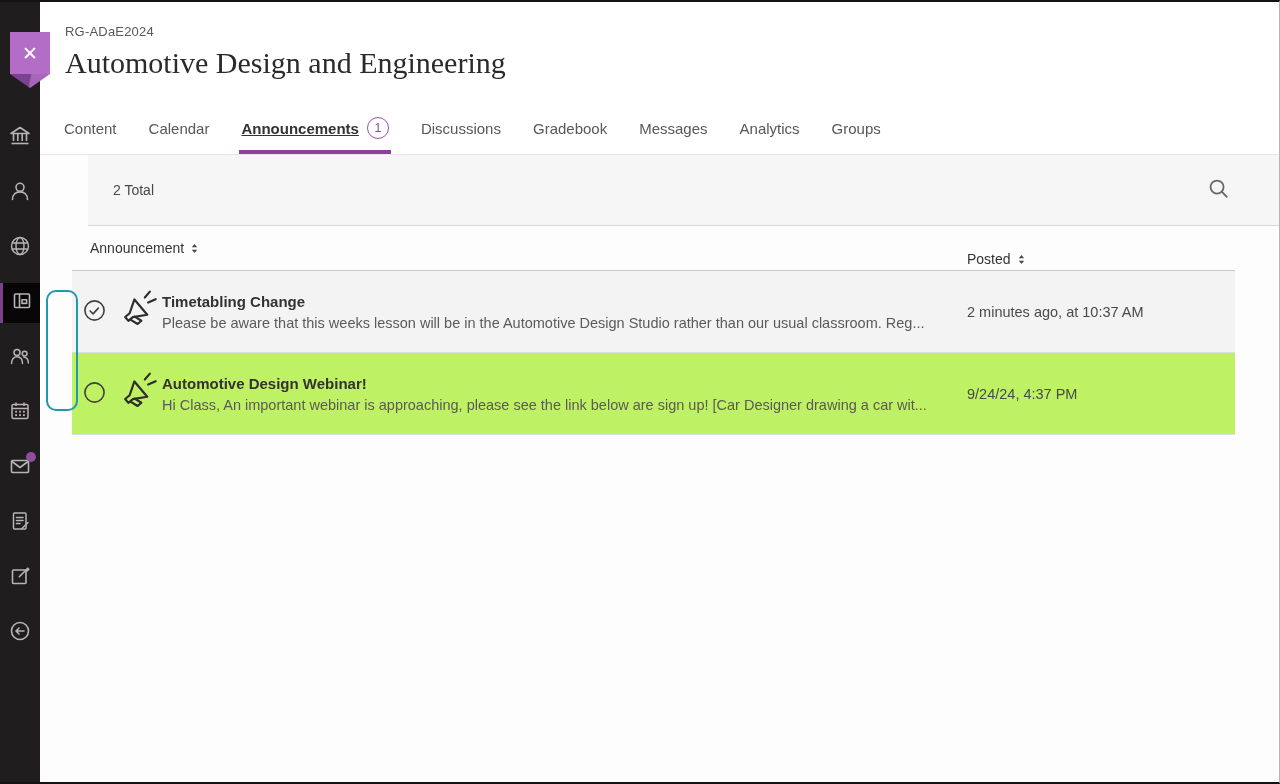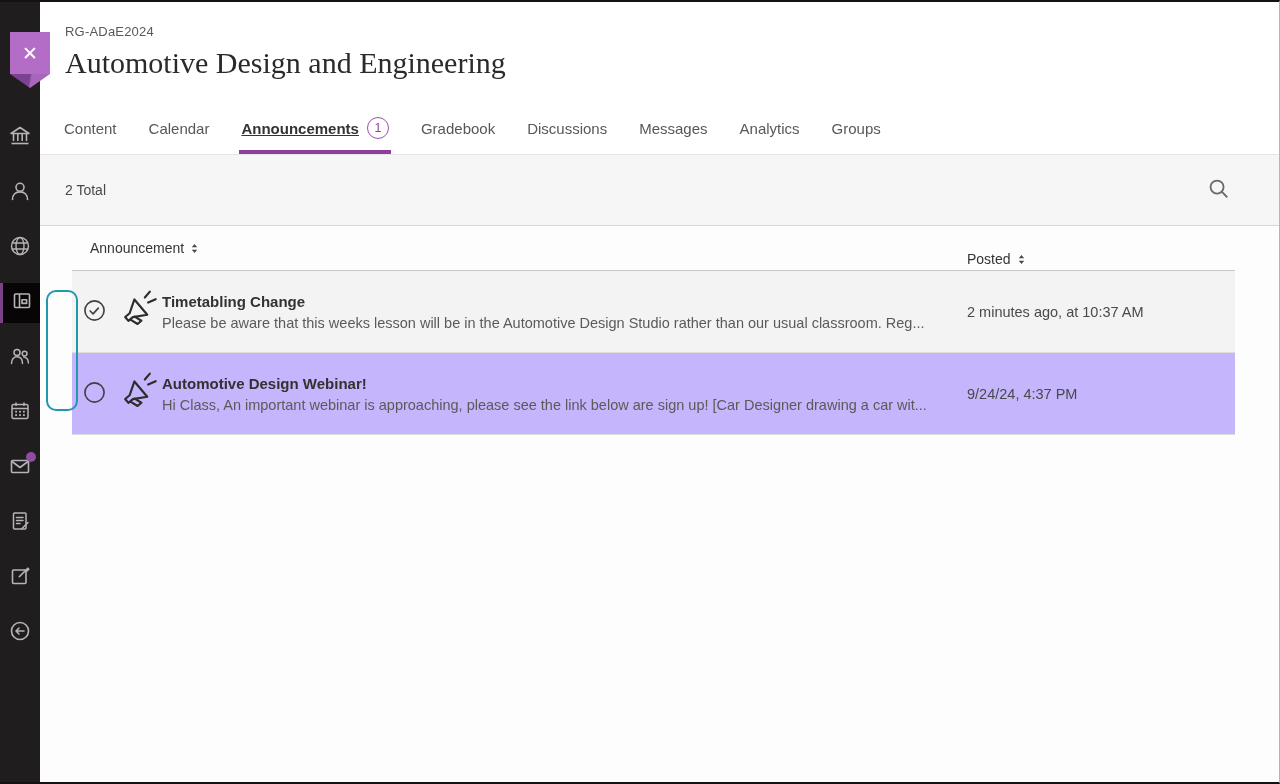--- a/index.html
+++ b/index.html
@@ -44,38 +44,38 @@
          font-size:15px; color:#595757; cursor:pointer; border-bottom:4px solid transparent;
          padding-top:4px; }
   .tab.active { color:#343233; font-weight:700; border-bottom-color:#8e3f9e; }
   .tab.active .tab-label { text-decoration:underline; }
   .tab-badge { width:22px; height:22px; border-radius:50%; border:1.5px solid #9a51ab;
                color:#8f459f; font-size:12.5px; font-weight:400; display:flex;
                align-items:center; justify-content:center; }
 
   
   .toolbar { height:71px; background:#f7f6f6; border-bottom:1px solid #d8d6d6;
-             display:flex; align-items:center; padding:0 46px 0 25px; }
+             display:flex; align-items:center; padding:0 46px 0 25px;margin-left:48px; }
   .total { font-size:14px; color:#4a4848; }
   .search-btn { margin-left:auto; background:none; border:none; cursor:pointer;
                 width:30px; height:30px; display:flex; align-items:center; justify-content:center; }
 
   
   .table-wrap { flex:1; background:#fdfdfd; padding:0 44px 0 32px; position:relative; }
   .thead { height:45px; display:flex; align-items:center; border-bottom:1px solid #c9c7c7; }
   .th { display:flex; align-items:center; gap:6px; font-size:14px; font-weight:400;
         color:#363435; cursor:pointer; }
   .th-announcement { flex:1; padding-left:18px; }
   .th-posted { width:268px; flex:0 0 268px;margin-top:22px; }
   .sort-icon svg { display:block; }
 
   .row { display:flex; align-items:center; height:82px; border-bottom:1px solid #dedcdc;
          cursor:pointer; }
   .row.read-bg { background:#f4f3f3; }
-  .row.unread-bg { background:#c4b5fd; }
+  .row.unread-bg { background:#bef264; }
   .cell-status { width:44px; flex:0 0 44px; display:flex; justify-content:center; }
   .cell-icon { width:46px; flex:0 0 46px; display:flex; justify-content:center; }
   .cell-text { flex:1; min-width:0; padding-right:20px; }
   .cell-posted { width:268px; flex:0 0 268px; font-size:14.5px; color:#4b494a; }
   .row-title { font-size:15px; font-weight:700; color:#34312f; margin-bottom:5px; }
   .row-preview { font-size:14.5px; color:#5c5a58; white-space:nowrap; overflow:hidden; }
   .status-btn { background:none; border:none; cursor:pointer; padding:0; display:flex; }
 
   .highlight-box { position:absolute; left:6px; top:64px; width:32px; height:121px;
                    border:2px solid #2397ad; border-radius:10px; pointer-events:none; z-index:4; }
@@ -202,24 +202,24 @@
         <span class="tab-label">Content</span>
       </div>
       <div class="tab">
         <span class="tab-label">Calendar</span>
       </div>
       <div class="tab active">
         <span class="tab-label">Announcements</span>
         <span class="tab-badge">1</span>
       </div>
       <div class="tab">
+        <span class="tab-label">Discussions</span>
+      </div>
+      <div class="tab">
         <span class="tab-label">Gradebook</span>
-      </div>
-      <div class="tab">
-        <span class="tab-label">Discussions</span>
       </div>
       <div class="tab">
         <span class="tab-label">Messages</span>
       </div>
       <div class="tab">
         <span class="tab-label">Analytics</span>
       </div>
       <div class="tab">
         <span class="tab-label">Groups</span>
       </div>

